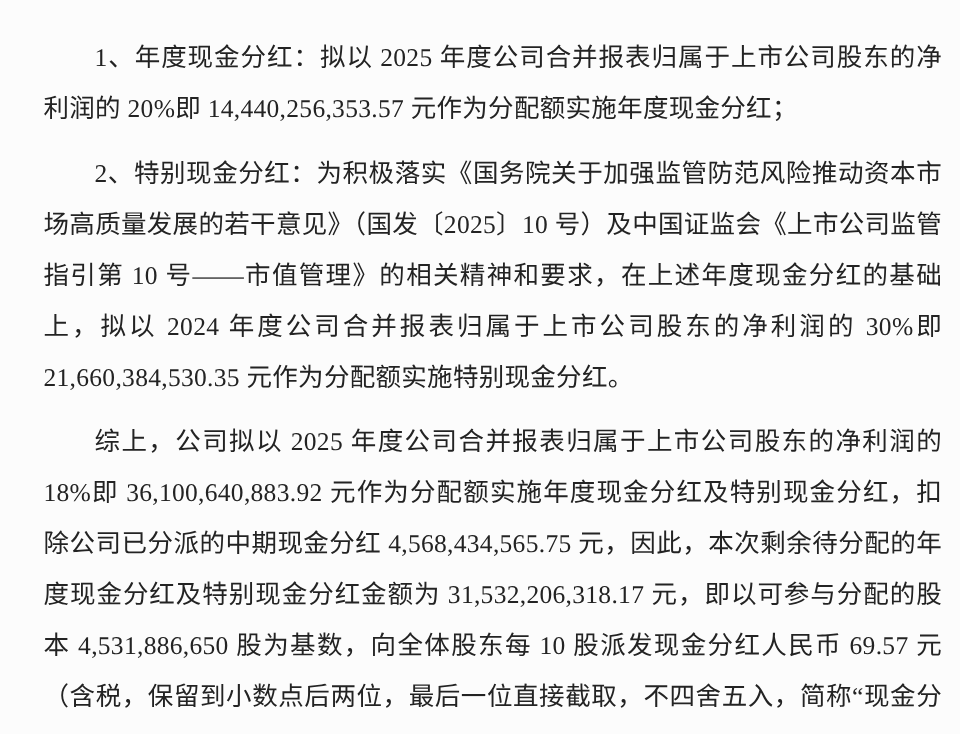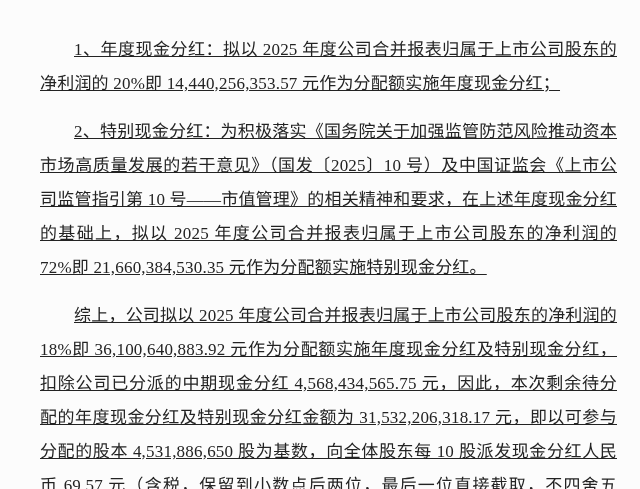--- a/index.html
+++ b/index.html
@@ -19,33 +19,32 @@
     padding: 19px 9px 0 26px;
     font-family: "Liberation Serif", "DejaVu Serif", serif;
     font-size: 17px;
     line-height: 34px;
     color: #232323;
     text-align: justify;
     text-justify: inter-ideograph;
     letter-spacing: 0.2px;
   }
   .para {
-    margin: 14px;
+    margin: 3px;
     text-indent: 2em;
     word-break: break-word;
-    text-decoration: underline;
   }
   .para + .para {
     margin-top: 9px;
   }
   
   .para-clipped {
     text-align-last: justify;
   }
 </style>
 </head>
 <body>
 
 <div class="doc-page">
   <p class="para">1、年度现金分红：拟以 2025 年度公司合并报表归属于上市公司股东的净利润的 20%即 14,440,256,353.57 元作为分配额实施年度现金分红；</p>
-  <p class="para">2、特别现金分红：为积极落实《国务院关于加强监管防范风险推动资本市场高质量发展的若干意见》（国发〔2025〕10 号）及中国证监会《上市公司监管指引第 10 号——市值管理》的相关精神和要求，在上述年度现金分红的基础上，拟以 2025 年度公司合并报表归属于上市公司股东的净利润的 72%即 21,660,384,530.35 元作为分配额实施特别现金分红。</p>
+  <p class="para">2、特别现金分红：为积极落实《国务院关于加强监管防范风险推动资本市场高质量发展的若干意见》（国发〔2025〕10 号）及中国证监会《上市公司监管指引第 10 号——市值管理》的相关精神和要求，在上述年度现金分红的基础上，拟以 2024 年度公司合并报表归属于上市公司股东的净利润的 30%即 21,660,384,530.35 元作为分配额实施特别现金分红。</p>
   <p class="para para-clipped">综上，公司拟以 2025 年度公司合并报表归属于上市公司股东的净利润的 18%即 36,100,640,883.92 元作为分配额实施年度现金分红及特别现金分红，扣除公司已分派的中期现金分红 4,568,434,565.75 元，因此，本次剩余待分配的年度现金分红及特别现金分红金额为 31,532,206,318.17 元，即以可参与分配的股本 4,531,886,650 股为基数，向全体股东每 10 股派发现金分红人民币 69.57 元（含税，保留到小数点后两位，最后一位直接截取，不四舍五入，简称“现金分红分</p>
 </div>
 
 </body></html>

